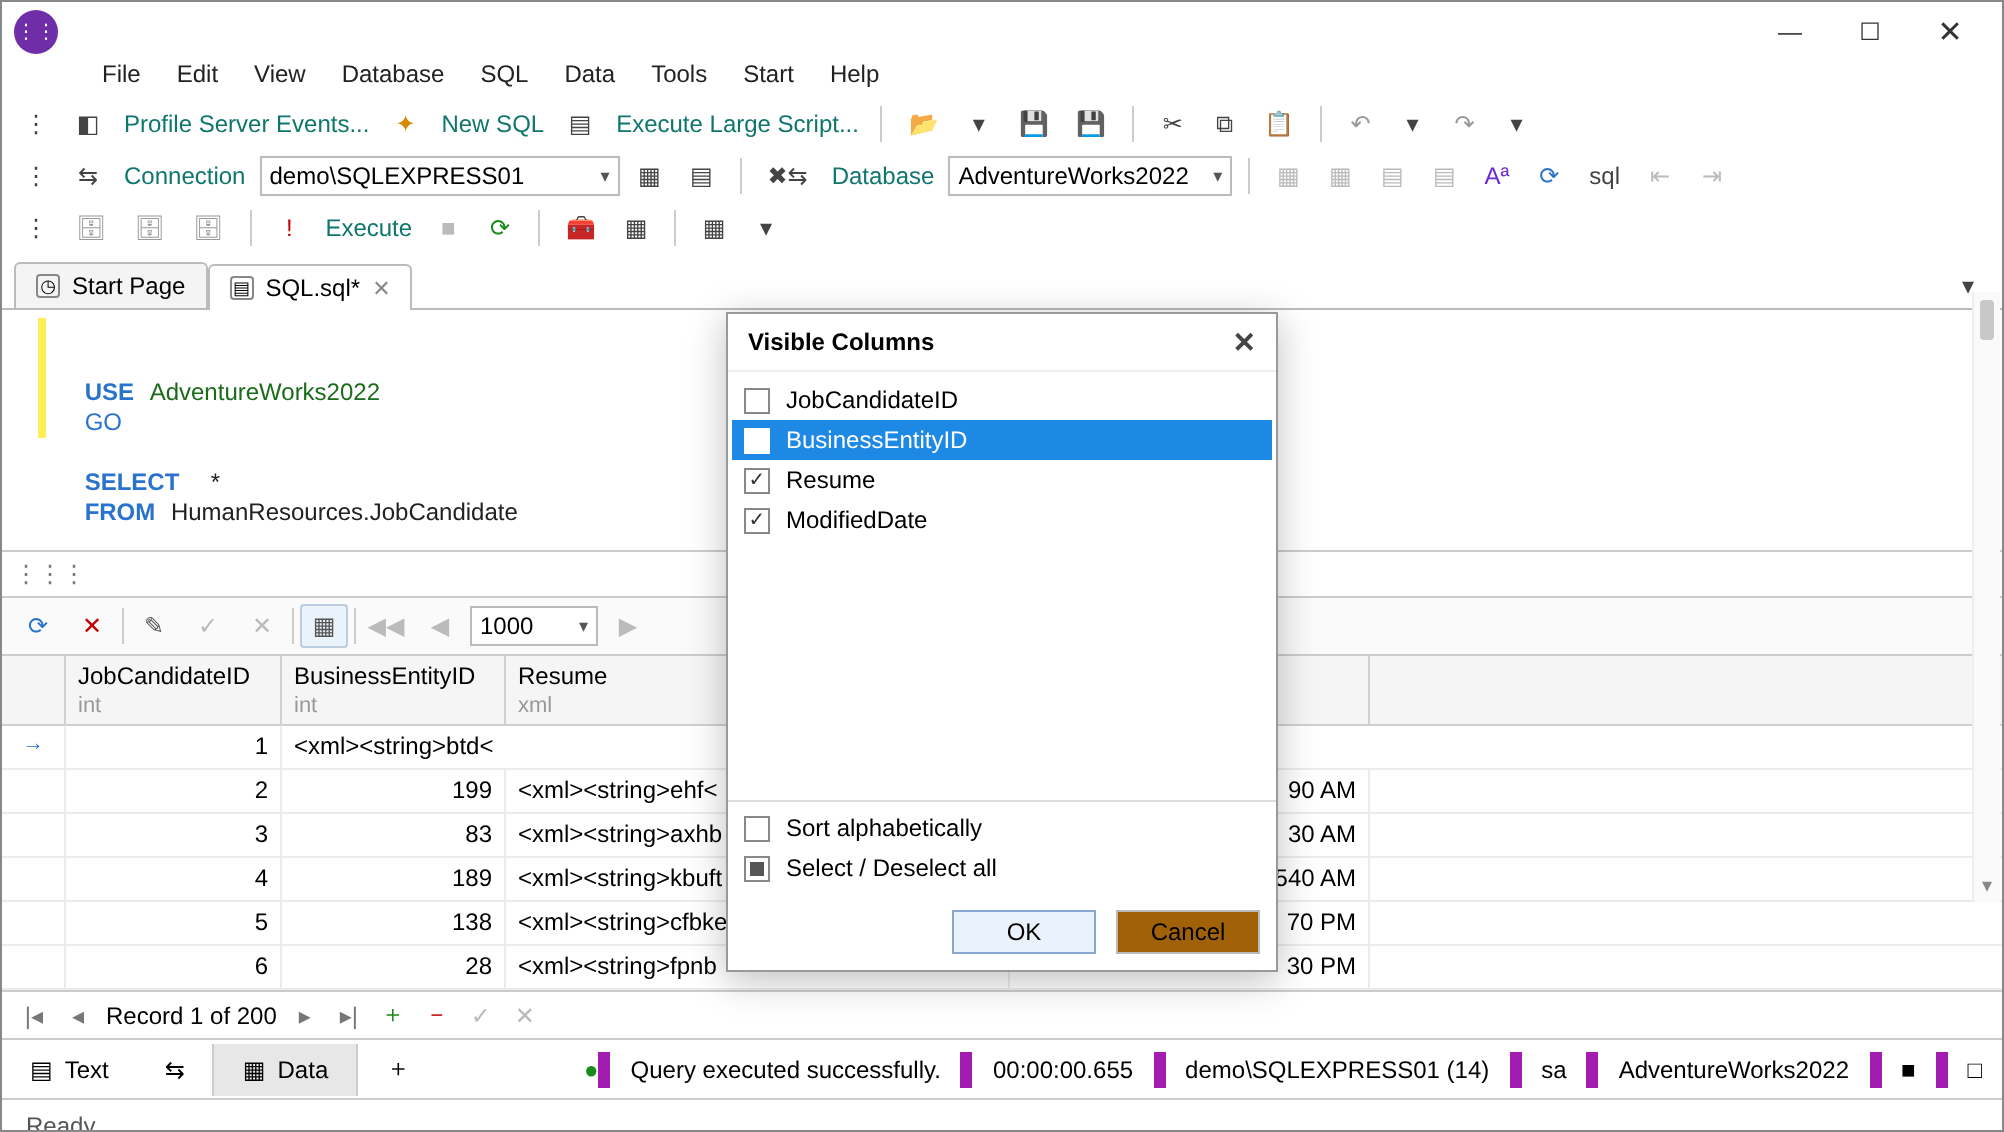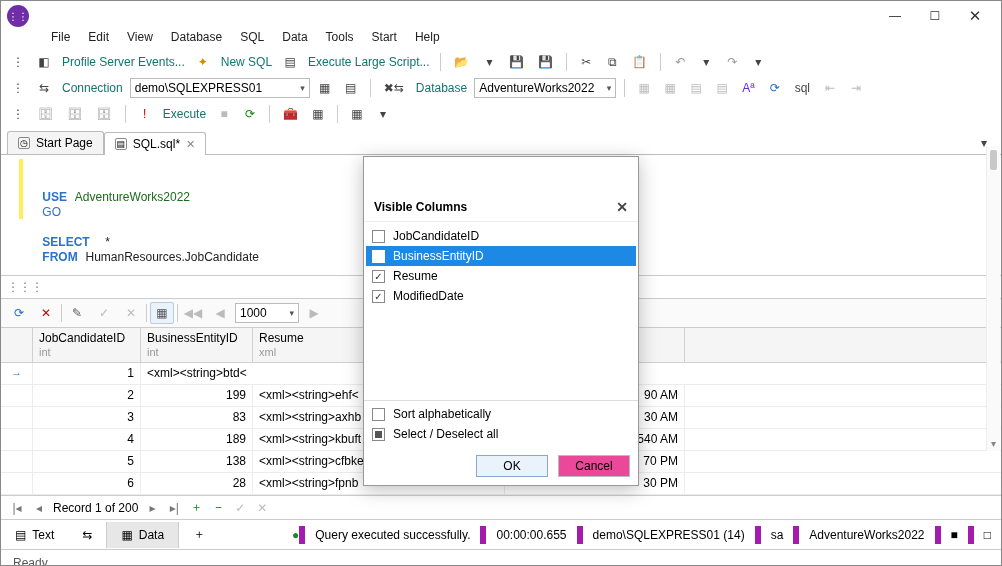--- a/index.html
+++ b/index.html
@@ -51,34 +51,34 @@
 
   .bottomtabs { display:flex; align-items:center; border-bottom:1px solid #ccc; }
   .btab { padding:6px 14px; display:flex; gap:6px; align-items:center; }
   .btab.active { background:#e7e7e7; border-left:1px solid #ccc; border-right:1px solid #ccc; }
   .spacer { flex:1; }
   .pill { padding:2px 10px; border-left:6px solid #a21caf; }
 
   .readybar { padding:6px 12px; color:#555; }
 
   .modal { position:absolute; left:362px; top:155px; width:276px; height:330px; border:1px solid #999; background:#fff; box-shadow:0 4px 18px rgba(0,0,0,.25); display:flex; flex-direction:column; }
-  .modal .mtitle { display:flex; align-items:center; padding:6px 10px; font-weight:600; border-bottom:1px solid #eee;margin-top:36px; }
+  .modal .mtitle { display:flex; align-items:center; padding:6px 10px; font-weight:600; border-bottom:1px solid #eee; }
   .modal .mtitle .x { margin-left:auto; font-size:14px; color:#444; }
   .modal .mlist { flex:1; padding:4px 2px; overflow:auto; }
   .mrow { display:flex; align-items:center; gap:8px; padding:3px 6px; }
   .mrow.sel { background:#1e88e5; color:#fff; }
   .chk { width:13px; height:13px; border:1px solid #888; background:#fff; display:flex; align-items:center; justify-content:center; font-size:10px; color:#333; }
   .mrow.sel .chk { border-color:#fff; }
   .mopts { border-top:1px solid #ddd; padding:6px 8px; display:flex; flex-direction:column; gap:6px; }
   .mopts .opt { display:flex; align-items:center; gap:8px; }
   .tri { width:13px;height:13px; border:1px solid #888; display:flex;align-items:center;justify-content:center; }
   .tri::after{content:""; width:7px;height:7px;background:#555;}
   .mbtns { display:flex; justify-content:flex-end; gap:10px; padding:8px; }
   .mbtn { border:1px solid #8aa8cf; background:#eaf2fb; width:72px; height:22px; display:flex;align-items:center;justify-content:center; }
-  .mbtn.sec { border-color:#bbb; background:#ec4899; }
+  .mbtn.sec { border-color:#bbb; background:#a16207; }
 
   .rscroll { position:absolute; right:1px; top:145px; width:14px; height:305px; background:#fafafa; border-left:1px solid #eee; }
   .rscroll .grip { position:absolute; top:4px; left:3px; right:3px; height:20px; background:#c8c8c8; border-radius:2px; }
   .rscroll .dn { position:absolute; bottom:2px; left:0; right:0; text-align:center; color:#888; font-size:10px; }
 </style>
 </head>
 <body>
 
 <div class="titlebar">
   <div class="logo">⋮⋮</div>

